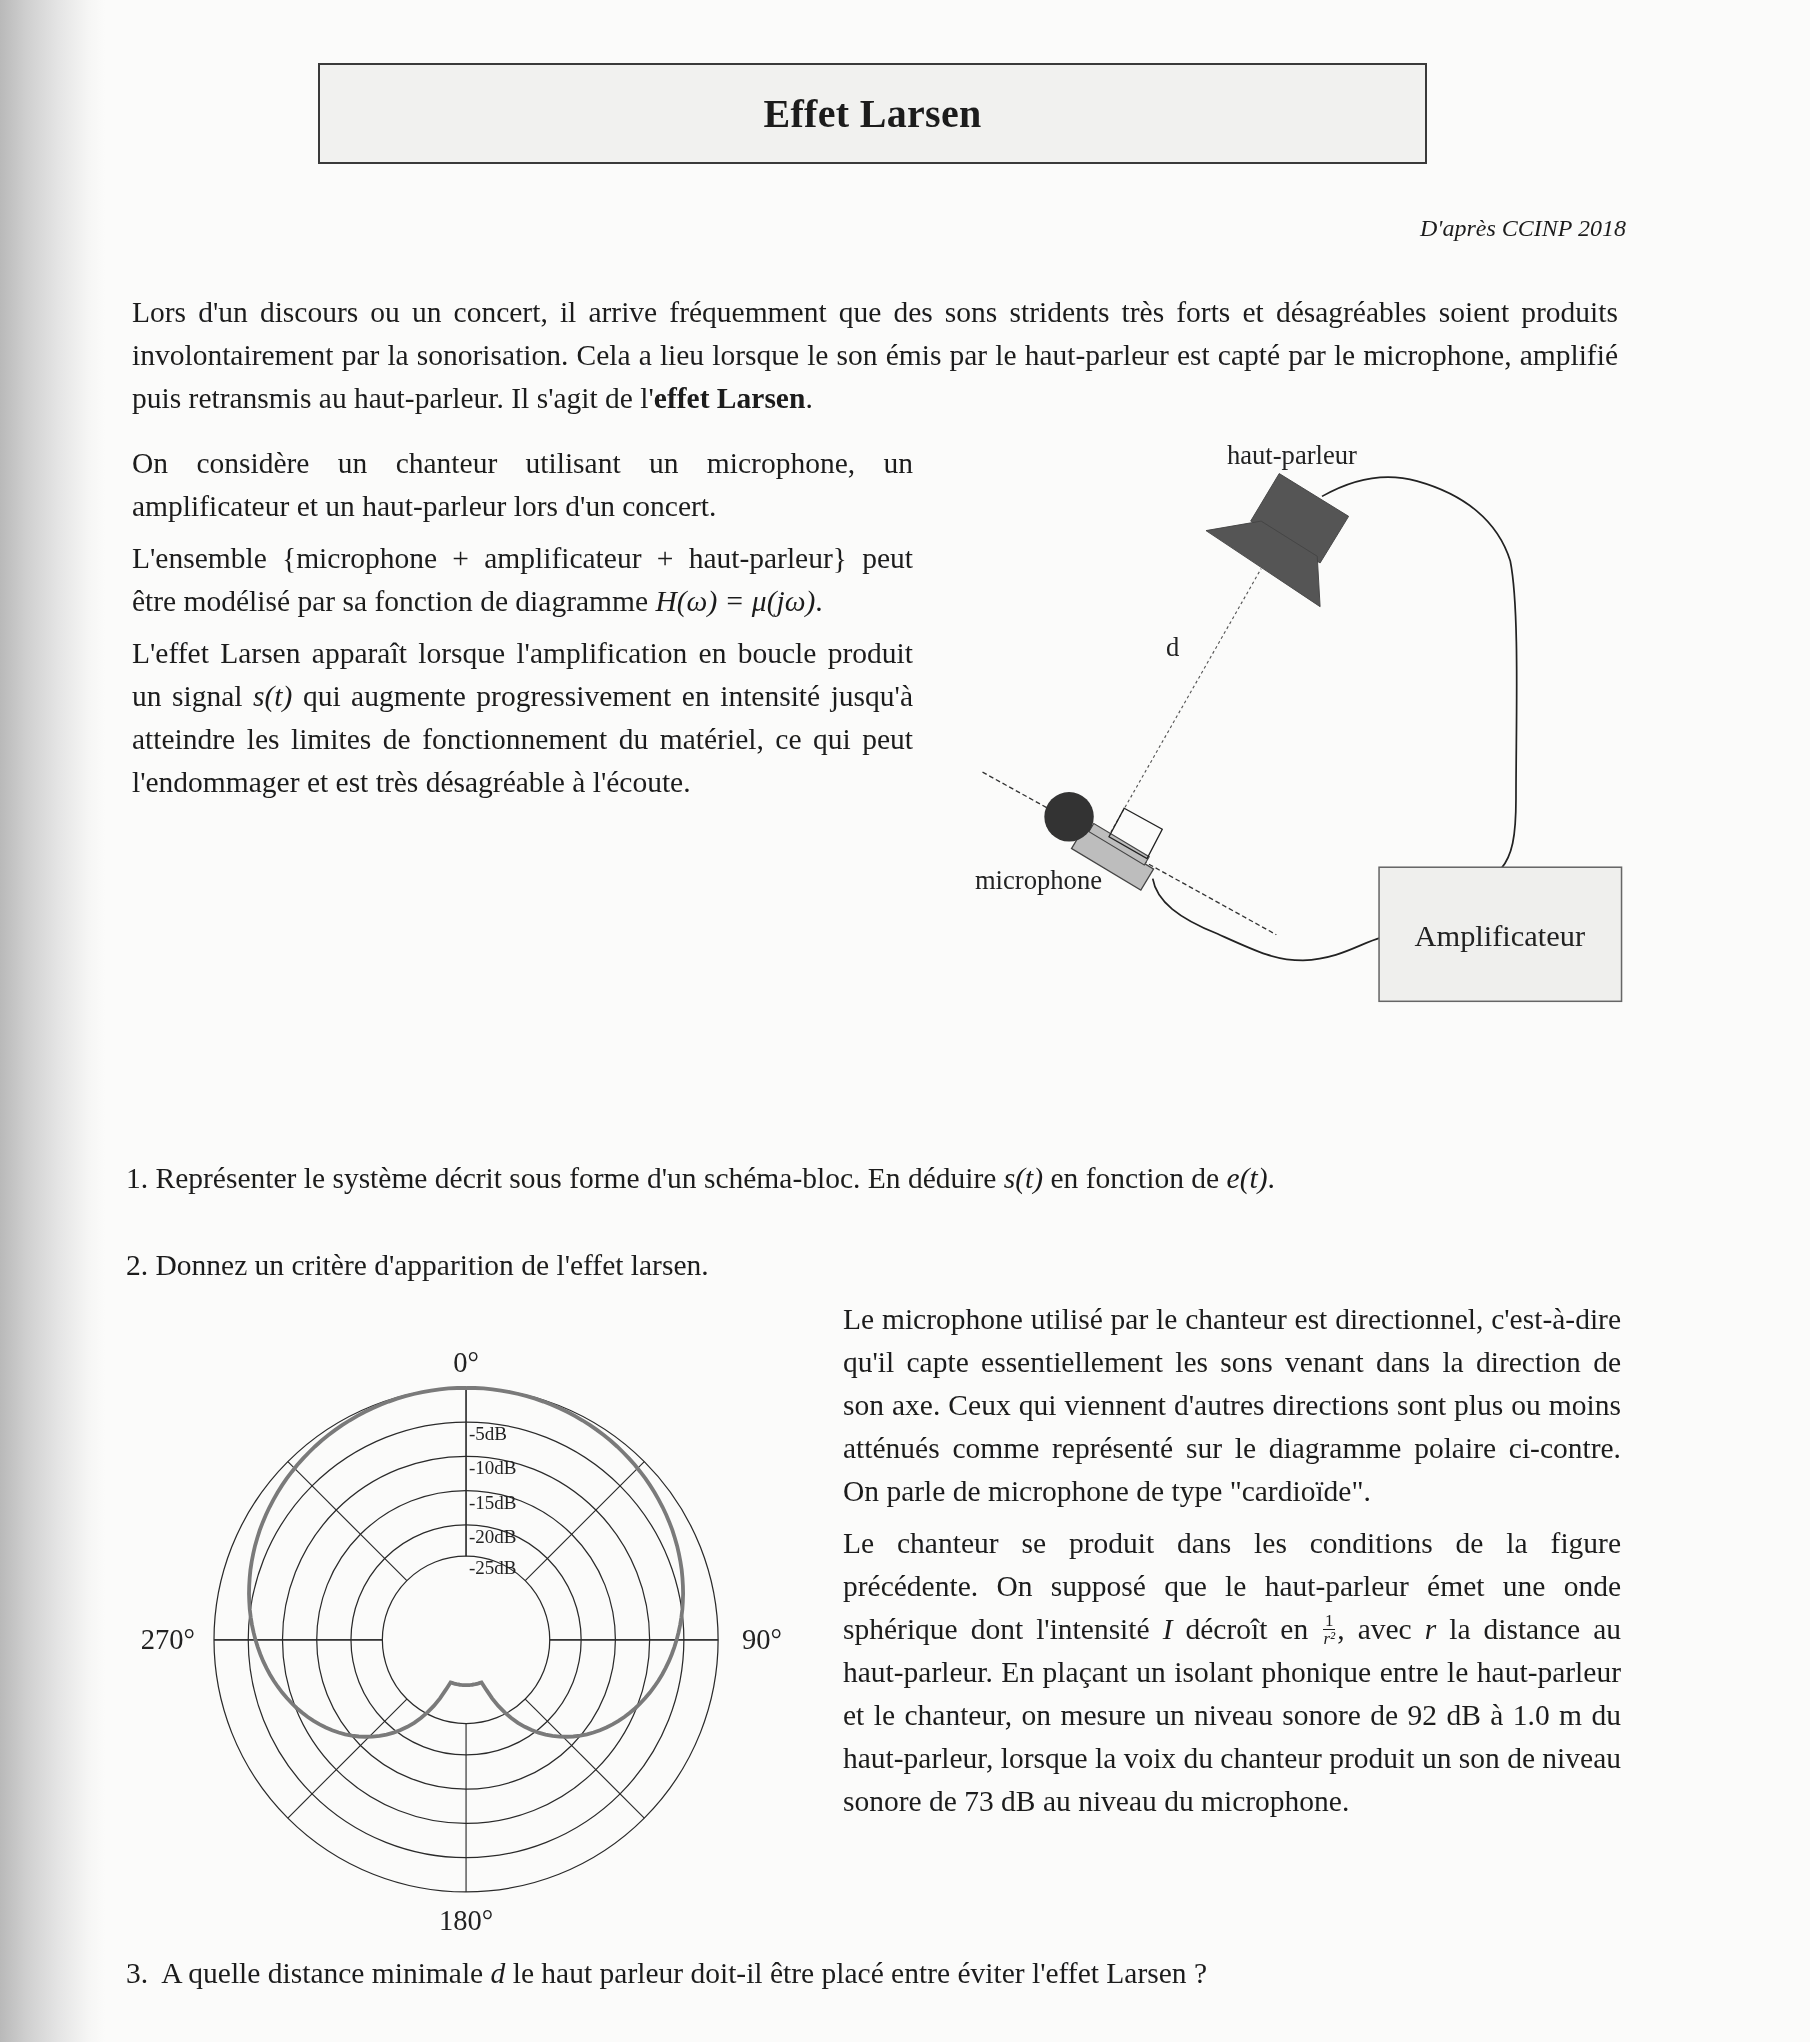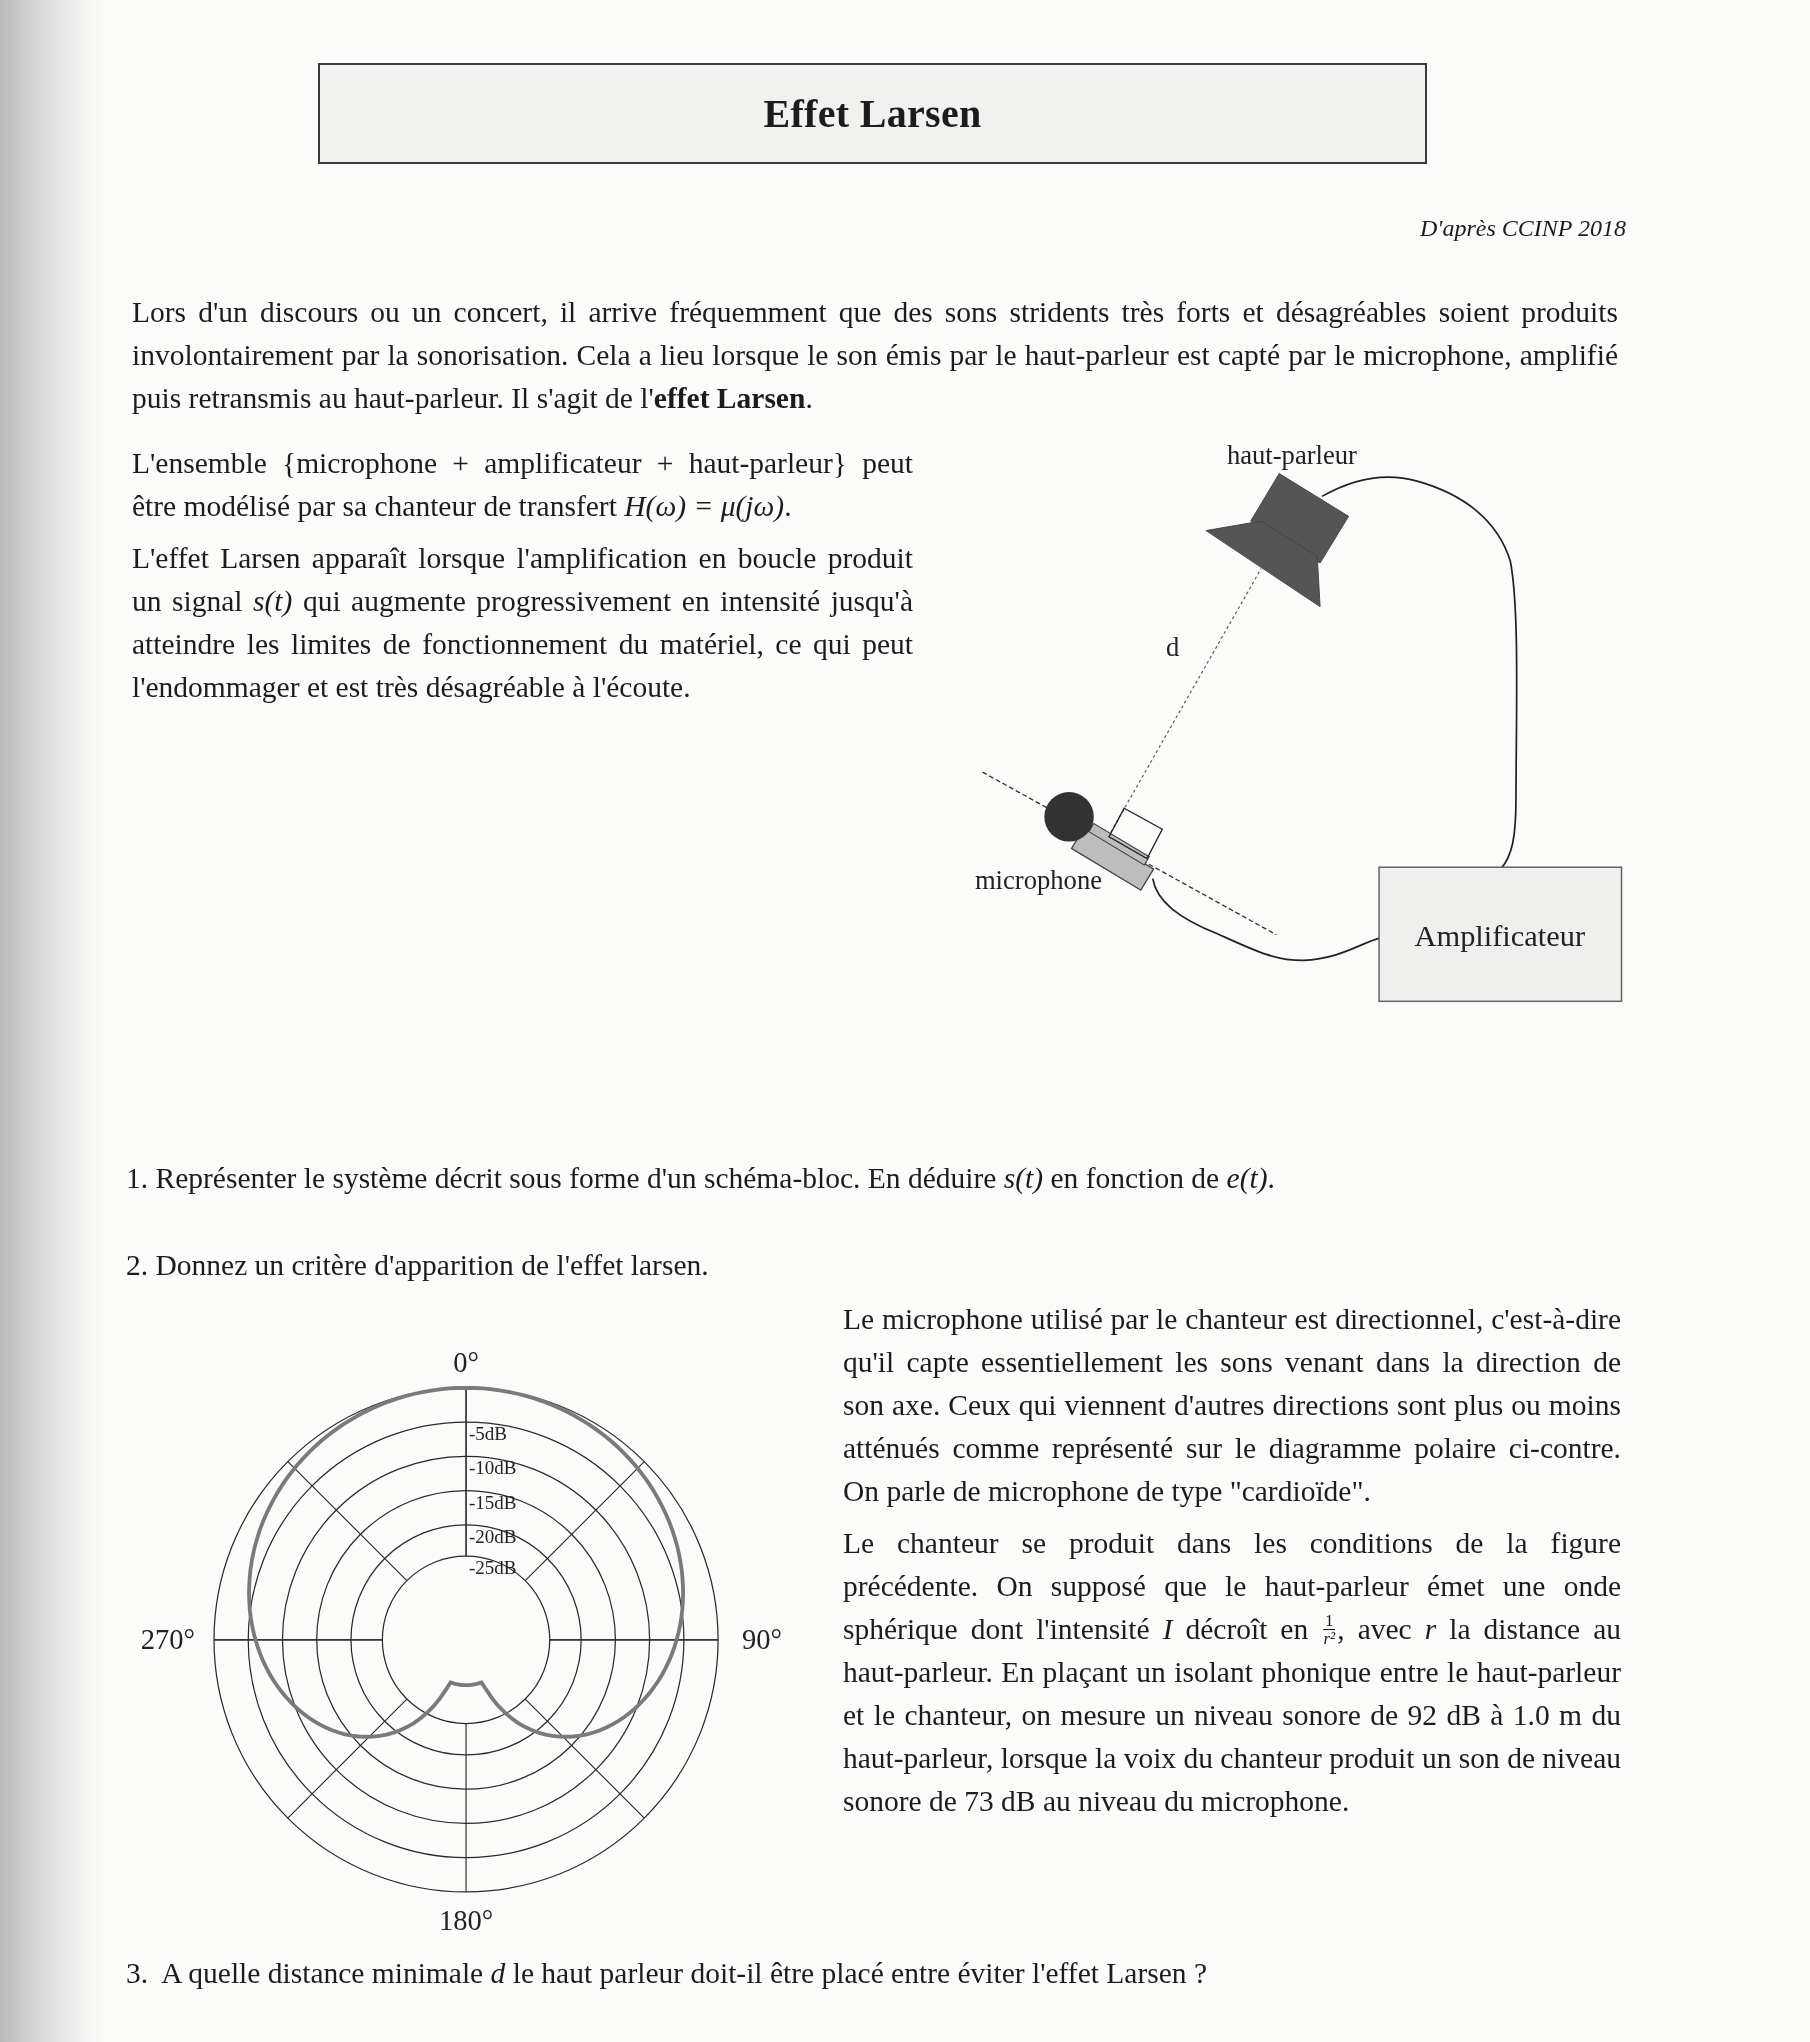--- a/index.html
+++ b/index.html
@@ -49,21 +49,22 @@
   <span>Effet Larsen</span>
 </div>
 
 <div class="attribution">D'après CCINP 2018</div>
 
 <div class="para intro">
   <p><span>Lors d'un discours ou un concert, il arrive fréquemment que des sons stridents très forts et désagréables soient produits involontairement par la sonorisation. Cela a lieu lorsque le son émis par le haut-parleur est capté par le microphone, amplifié puis retransmis au haut-parleur. Il s'agit de l'</span><b>effet Larsen</b><span>.</span></p>
 </div>
 
 <div class="para left-col">
-  <p><span>L'ensemble {microphone + amplificateur + haut-parleur} peut être modélisé par sa chanteur de transfert </span><span class="m">H(ω) = μ(jω)</span><span>.</span></p>
+  <p>On considère un chanteur utilisant un microphone, un amplificateur et un haut-parleur lors d'un concert.</p>
+  <p><span>L'ensemble {microphone + amplificateur + haut-parleur} peut être modélisé par sa fonction de diagramme </span><span class="m">H(ω) = μ(jω)</span><span>.</span></p>
   <p><span>L'effet Larsen apparaît lorsque l'amplification en boucle produit un signal </span><span class="m">s(t)</span><span> qui augmente progressivement en intensité jusqu'à atteindre les limites de fonctionnement du matériel, ce qui peut l'endommager et est très désagréable à l'écoute.</span></p>
 </div>
 
 <svg style="position:absolute;left:0;top:0;" width="1811" height="1046" viewBox="0 0 1904 1100">
 
   <path d="M1390,522 C1420,505 1455,496 1490,506 C1540,520 1575,548 1588,590 C1598,640 1594,760 1594,840 C1594,880 1590,900 1578,914" fill="none" stroke="#222" stroke-width="1.8"></path>
 
   <path d="M1212,924 C1216,948 1240,966 1280,982 C1320,1000 1340,1010 1370,1010 C1410,1008 1430,992 1452,986" fill="none" stroke="#222" stroke-width="1.8"></path>
 
   <line x1="1033" y1="812" x2="1342" y2="983" stroke="#333" stroke-width="1.4" stroke-dasharray="5,3"></line>

